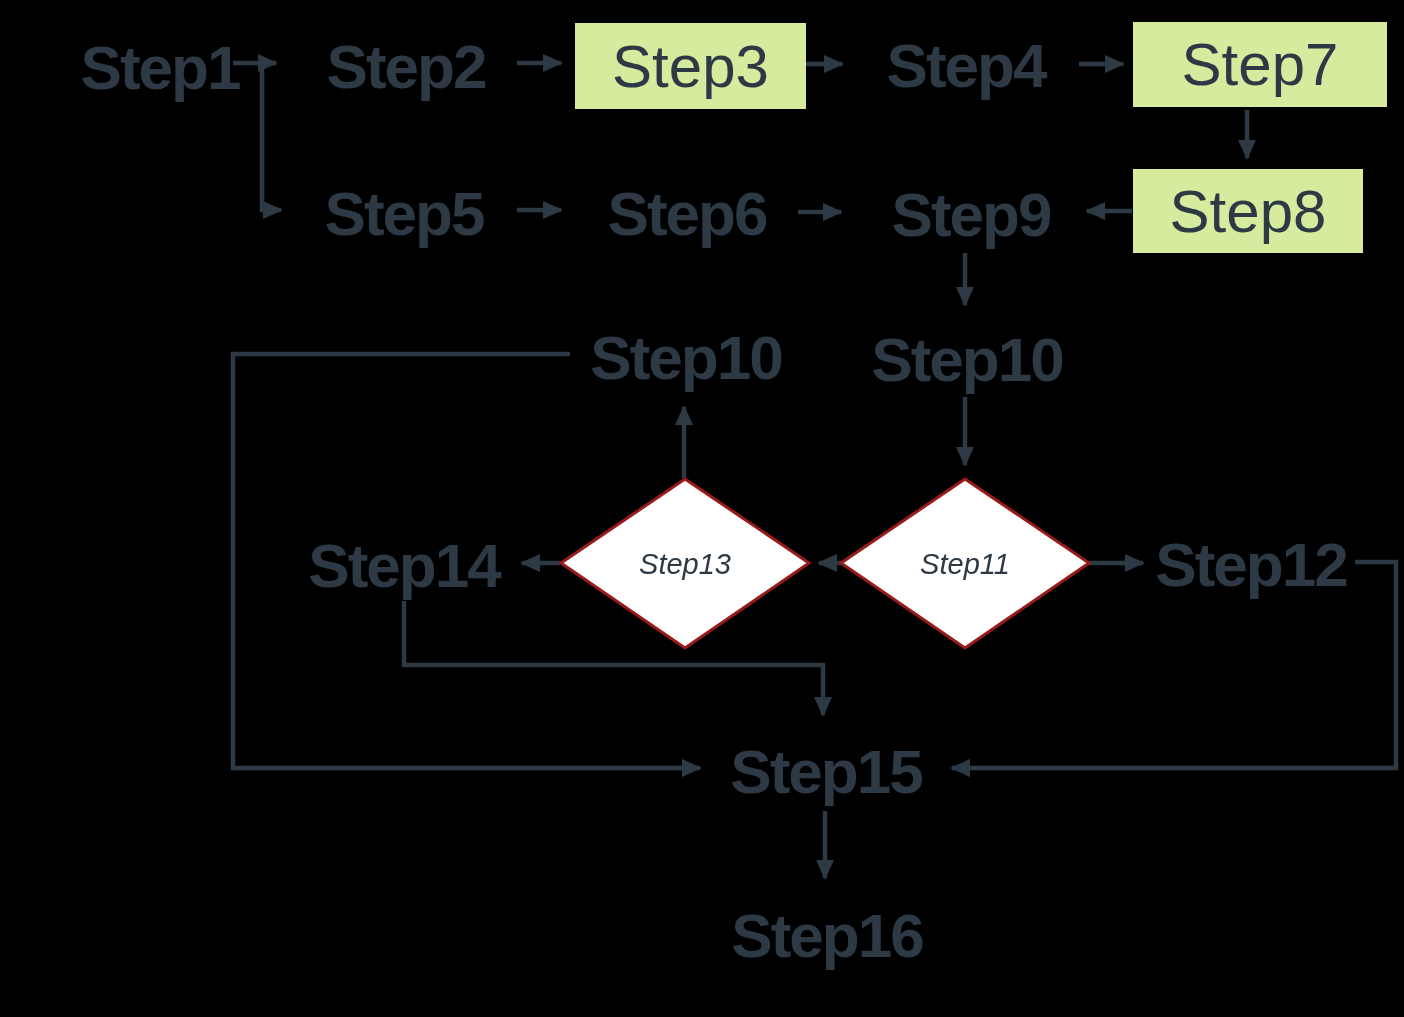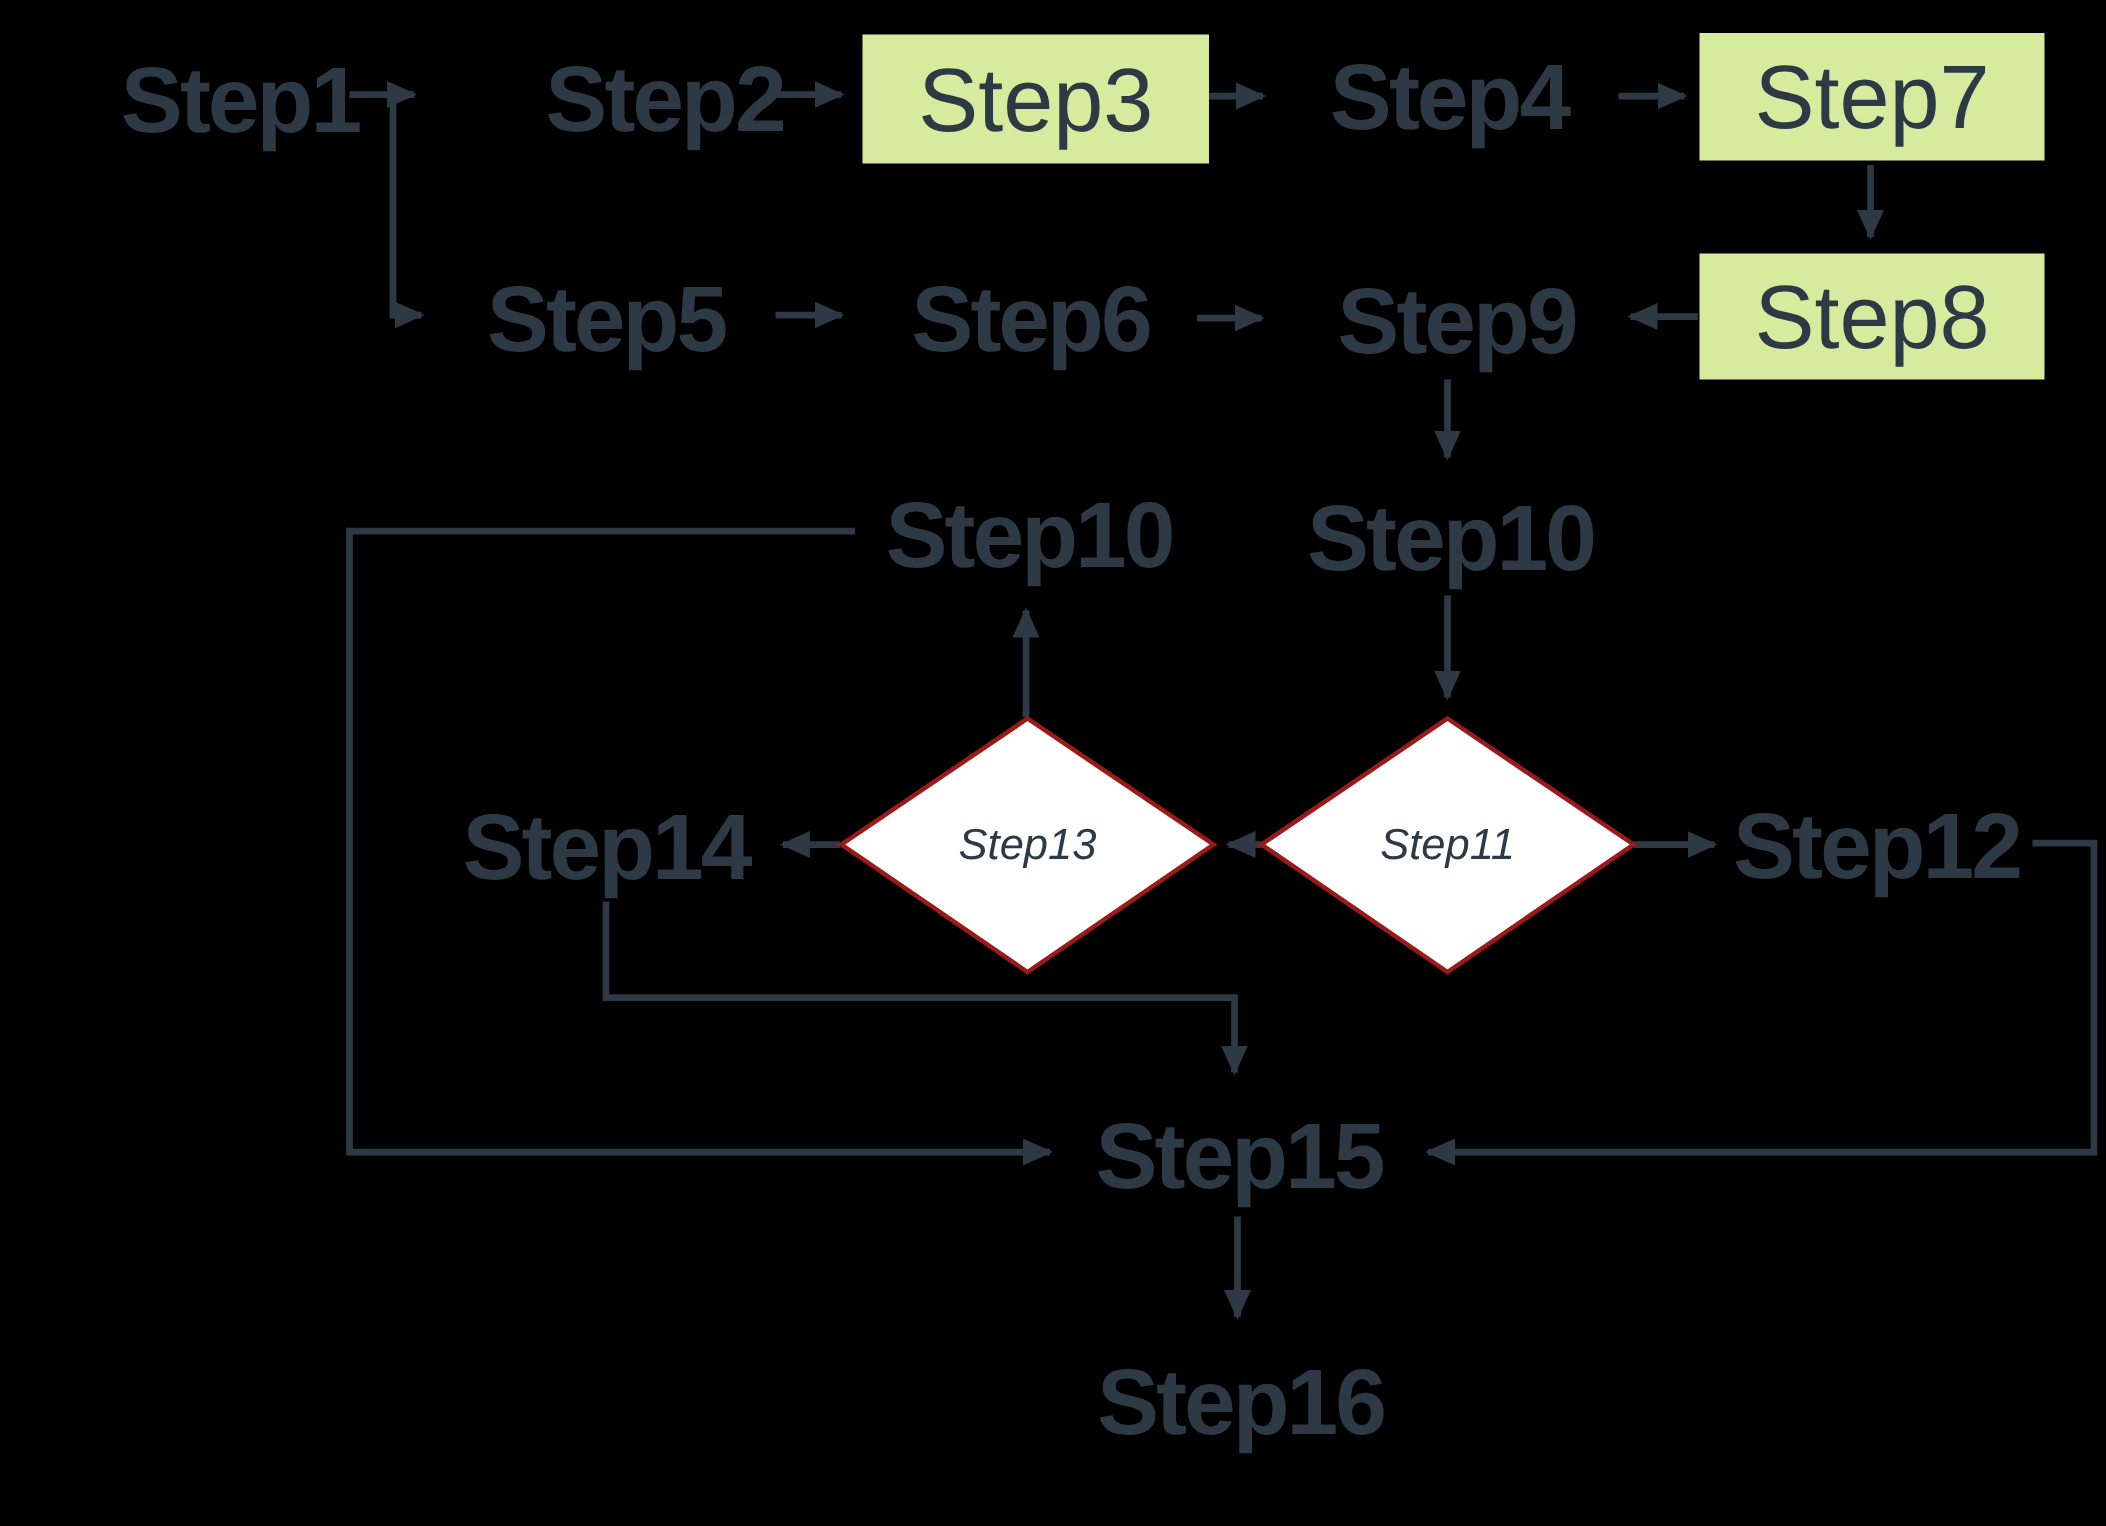--- a/index.html
+++ b/index.html
@@ -96,36 +96,36 @@
     <polyline class="edge" points="570,354 233,354 233,768 700,768" marker-end="url(#ah)"></polyline>
     <polyline class="edge" points="404,601 404,665 823,665 823,715" marker-end="url(#ah)"></polyline>
     <polyline class="edge" points="1355,562 1396,562 1396,768 952,768" marker-end="url(#ah)"></polyline>
     <line class="edge" x1="825" y1="811" x2="825" y2="878" marker-end="url(#ah)"></line>
 
     <polygon class="diamond" points="685,479 809,563 685,648 561,563"></polygon>
     <polygon class="diamond" points="965,479 1089,563 965,648 841,563"></polygon>
   </svg>
 
   <div class="label" style="left:121px; top:68px;margin-left:39px;">Step1</div>
-  <div class="label" style="left:406px; top:67px;margin-left:37px;">Step2</div>
+  <div class="label" style="left:406px; top:67px;">Step2</div>
   <div class="label" style="left:966px; top:66px;">Step4</div>
   <div class="label" style="left:404px; top:214px;">Step5</div>
   <div class="label" style="left:687px; top:214px;">Step6</div>
   <div class="label" style="left:971px; top:215px;text-align:right;">Step9</div>
   <div class="label" style="left:686px; top:358px;">Step10</div>
   <div class="label" style="left:967px; top:360px;">Step10</div>
   <div class="label" style="left:1251px; top:565px;">Step12</div>
   <div class="label" style="left:404px; top:566px;">Step14</div>
   <div class="label" style="left:826px; top:772px;">Step15</div>
   <div class="label" style="left:827px; top:936px;">Step16</div>
 
   <div class="hl-box" style="left:575px; top:23px; width:231px; height:86px;">
     <span>Step3</span>
   </div>
-  <div class="hl-box" style="left:1133px; top:22px; width:230px; height:85px;">
+  <div class="hl-box" style="left:1133px; top:22px; width:254px; height:85px;">
     <span>Step7</span>
   </div>
   <div class="hl-box" style="left:1133px; top:169px; width:230px; height:84px;">
     <span>Step8</span>
   </div>
 
   <div class="diamond-label" style="left:685px; top:564px;">Step13</div>
   <div class="diamond-label" style="left:965px; top:564px;">Step11</div>
 
 </div>

